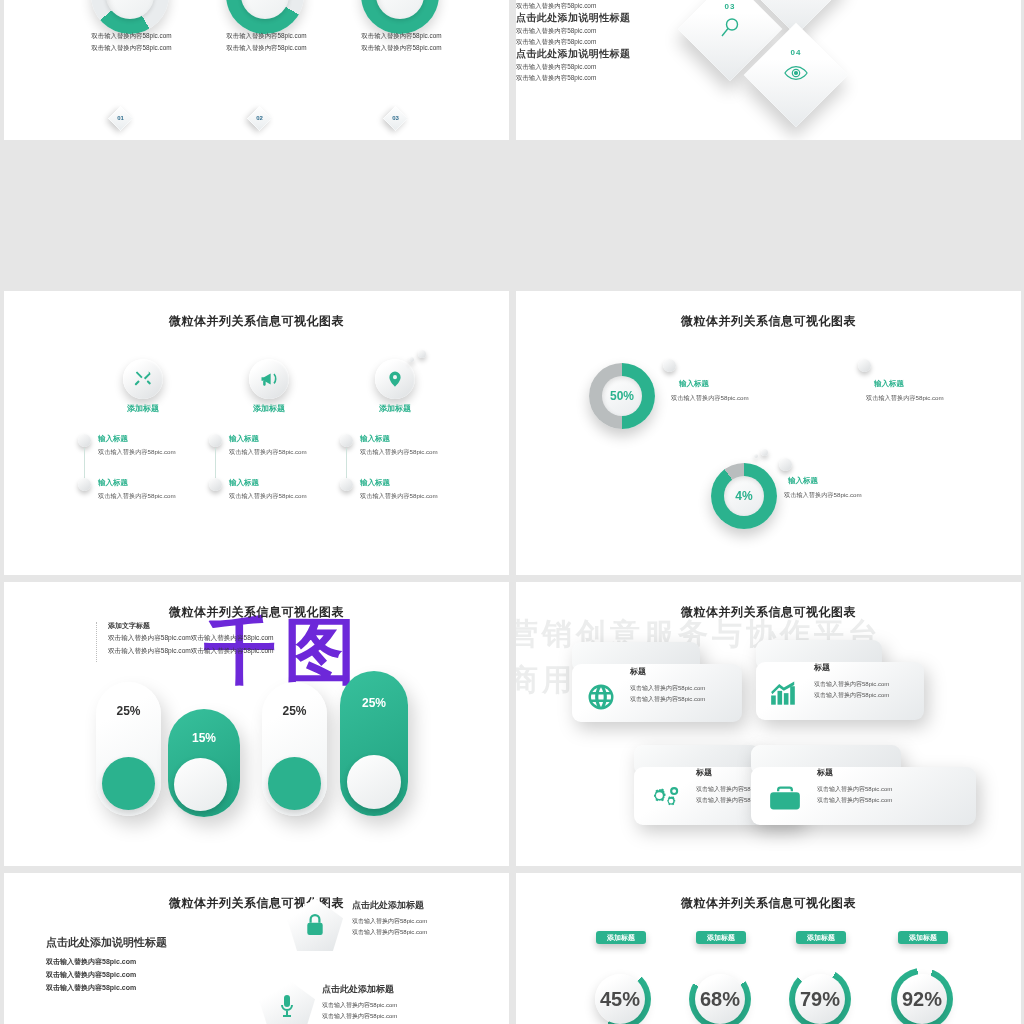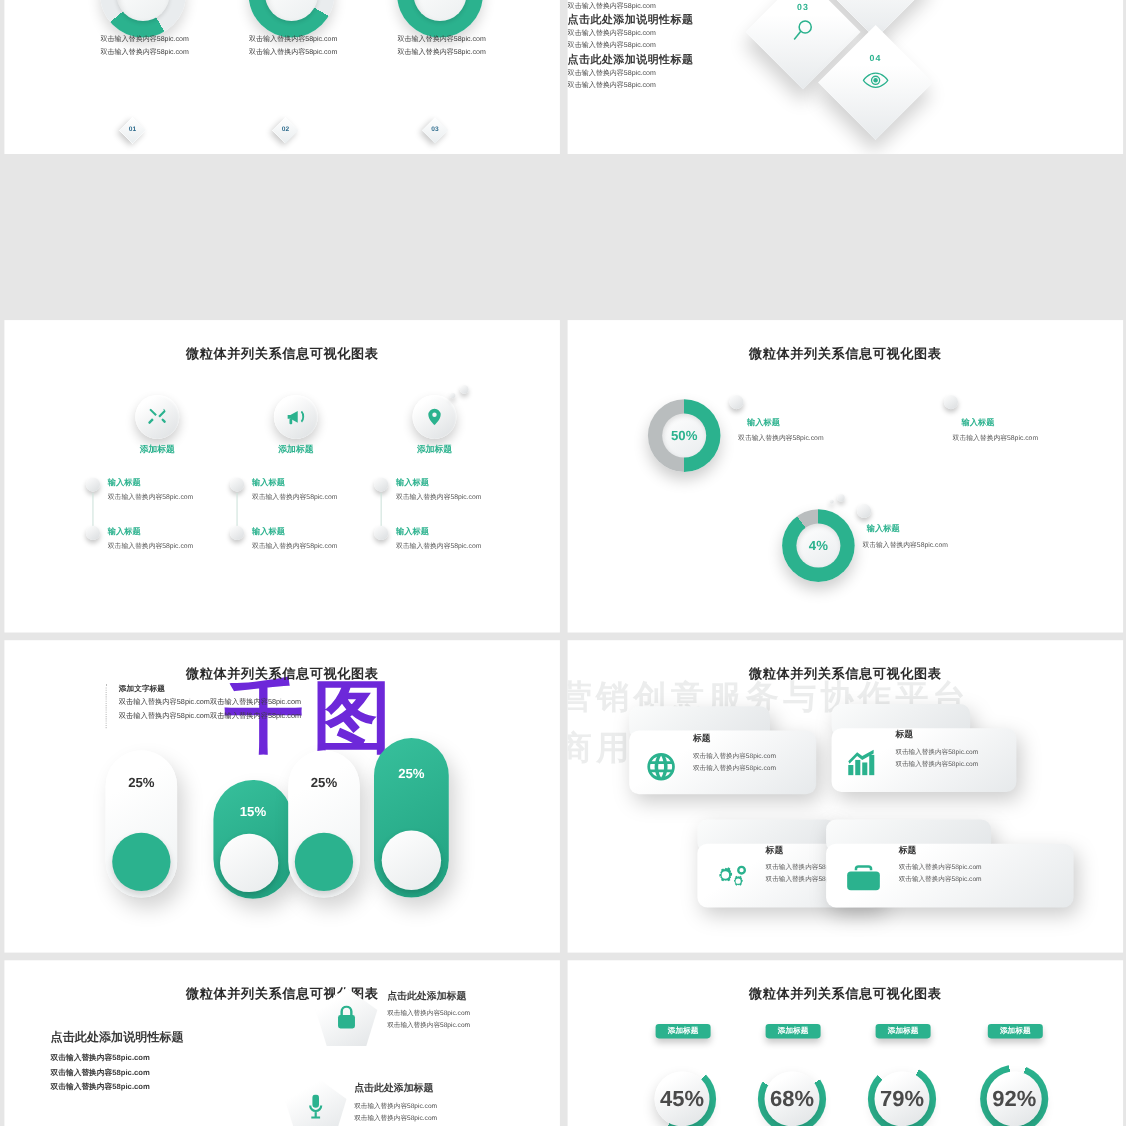--- a/index.html
+++ b/index.html
@@ -308,21 +308,21 @@
     <div class="dots-line" style="left:92px;top:40px;height:40px;"></div>
     <div style="position:absolute;left:104px;top:39px;font-size:7px;font-weight:bold;color:#3a3a3a;">添加文字标题</div>
     <div style="position:absolute;left:104px;top:52px;font-size:6.6px;color:#3c3c3c;">双击输入替换内容58pic.com双击输入替换内容58pic.com</div>
     <div style="position:absolute;left:104px;top:65px;font-size:6.6px;color:#3c3c3c;">双击输入替换内容58pic.com双击输入替换内容58pic.com</div>
 
     <div class="toggle" style="left:92px;top:100px;width:65px;height:134px;background:linear-gradient(150deg,#ffffff 25%,#eef1f2 100%);">
       <div class="pct" style="top:22px;color:#333;">25%</div>
       <div class="knob" style="left:6px;bottom:6px;width:53px;height:53px;background:#2bb28e;box-shadow:0 3px 6px rgba(0,0,0,.15);"></div>
     </div>
 
-    <div class="toggle" style="left:190px;top:127px;width:72px;height:108px;background:linear-gradient(150deg,#35bd99 10%,#20a07f 100%);">
+    <div class="toggle" style="left:164px;top:127px;width:72px;height:108px;background:linear-gradient(150deg,#35bd99 10%,#20a07f 100%);">
       <div class="pct" style="top:22px;color:#fff;">15%</div>
       <div class="knob" style="left:6px;bottom:6px;width:53px;height:53px;background:linear-gradient(150deg,#ffffff,#e8ebec);box-shadow:0 3px 6px rgba(0,0,0,.18);"></div>
     </div>
 
     <div class="toggle" style="left:258px;top:100px;width:65px;height:134px;background:linear-gradient(150deg,#ffffff 25%,#eef1f2 100%);">
       <div class="pct" style="top:22px;color:#333;">25%</div>
       <div class="knob" style="left:6px;bottom:6px;width:53px;height:53px;background:#2bb28e;box-shadow:0 3px 6px rgba(0,0,0,.15);"></div>
     </div>
 
     <div class="toggle" style="left:336px;top:89px;width:68px;height:145px;background:linear-gradient(150deg,#35bd99 10%,#20a07f 100%);">

